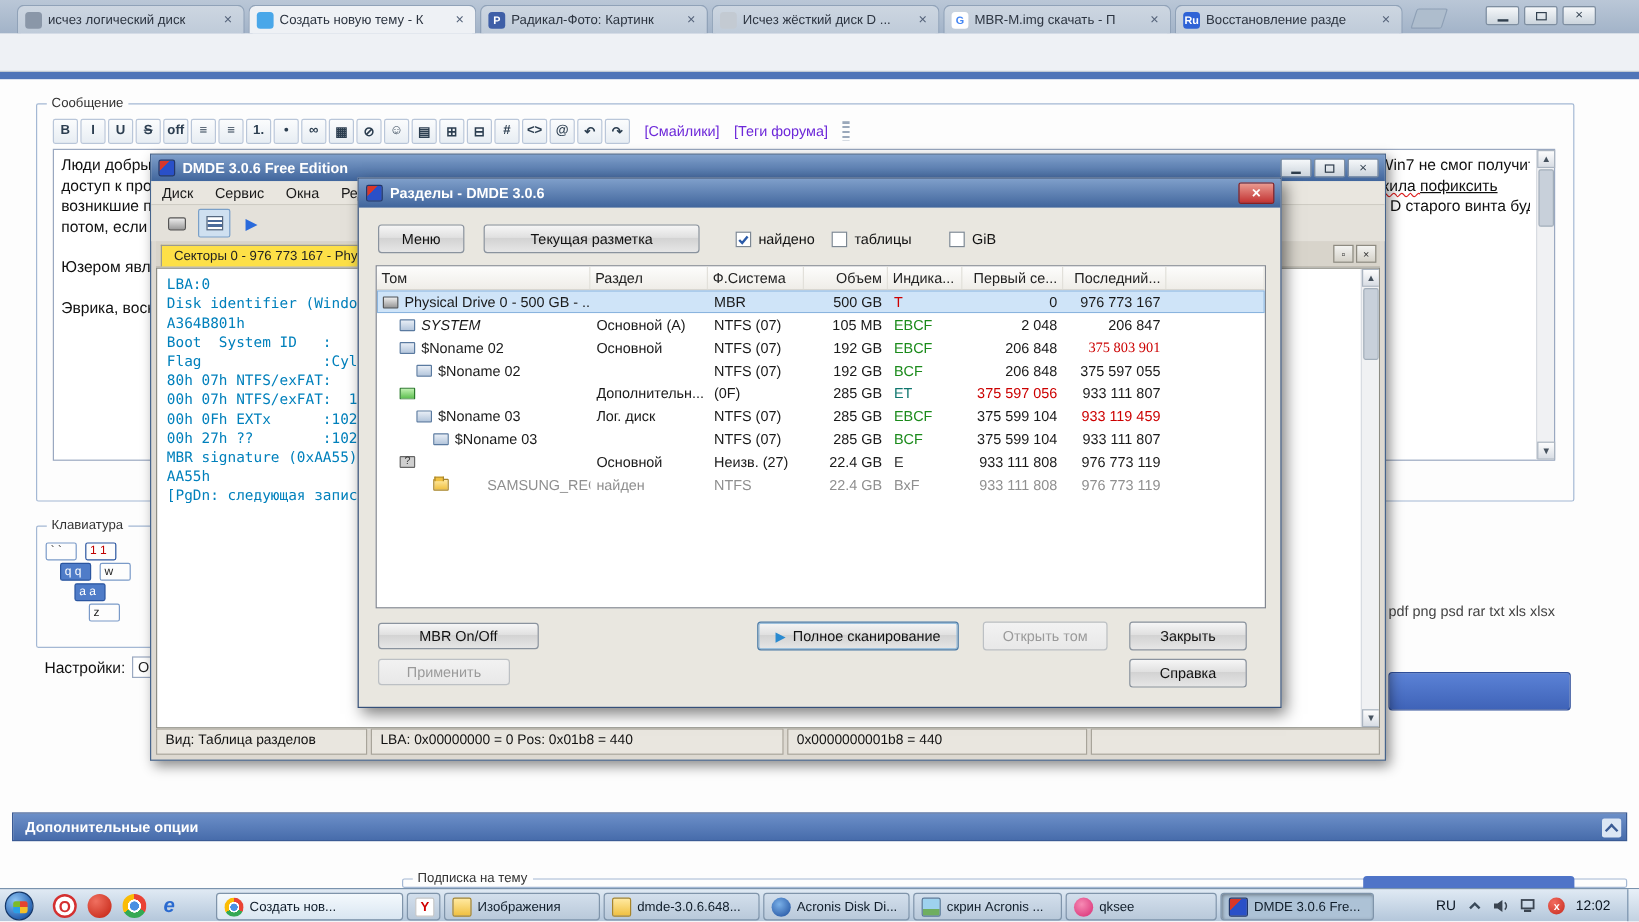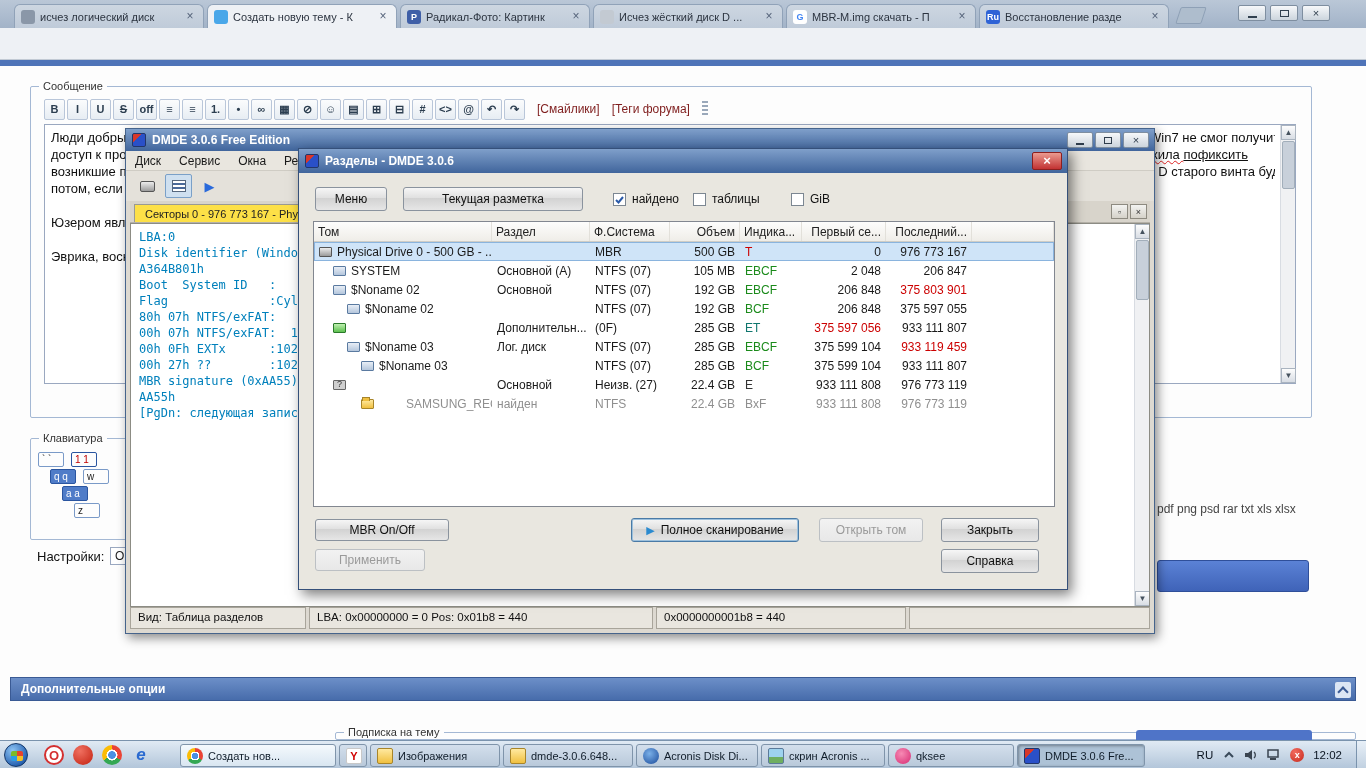--- a/index.html
+++ b/index.html
@@ -29,21 +29,21 @@
 #avatar:after{content:"";position:absolute;left:6px;top:5px;width:6px;height:6px;border-radius:50%;background:#fff}
 
 
 #page{position:absolute;left:0;top:60px;width:1366px;height:680px;background:#fdfdfd}
 #topbluestrip{position:absolute;left:0;top:0;width:1366px;height:6px;background:#4f74b8}
 fieldset.fs{position:absolute;border:1px solid #a4b8d4;border-radius:2px;background:transparent}
 fieldset.fs legend{font-size:11px;color:#333;padding:0 4px;margin-left:8px;background:#fdfdfd}
 #msgfs{left:30px;top:20px;width:1282px;height:338px}
 #editorbar{position:absolute;left:44px;top:37px;height:24px;display:flex;align-items:center;gap:2px}
 .ebtn{width:21px;height:21px;border:1px solid #b9c6d9;background:linear-gradient(#fbfcfd,#e7edf3);border-radius:2px;display:flex;align-items:center;justify-content:center;font-size:11px;font-weight:bold;color:#2c3e50}
-.elink{color:#7f1d1d;font-size:12px;margin-left:10px;white-space:nowrap}
+.elink{color:#6d28d9;font-size:12px;margin-left:10px;white-space:nowrap}
 .grip{width:6px;height:16px;margin-left:10px;background:repeating-linear-gradient(#9aa8ba 0 2px,transparent 2px 4px)}
 #msgarea{position:absolute;left:44px;top:64px;width:1252px;height:260px;background:#fff;border:1px solid #9aa8c0}
 #msg-left{position:absolute;left:6px;top:5px;width:80px;overflow:hidden}
 #msg-left div{height:17px;font-size:13px;color:#101010;white-space:nowrap}
 #msg-right{position:absolute;right:20px;top:5px;width:126px;overflow:hidden}
 #msg-right div{height:17px;font-size:13px;color:#101010;white-space:nowrap}
 #msg-right .u{text-decoration:underline}
 #msg-right .mis{text-decoration:underline wavy #d22;text-decoration-thickness:1px}
 .vscroll{position:absolute;right:0;top:0;width:15px;height:100%;background:#f0f1f3;border-left:1px solid #d8dce2}
 .sarrow{position:absolute;left:0;width:15px;height:15px;background:linear-gradient(#fdfdfd,#d8dde4);border:1px solid #aab4c0;font-size:8px;color:#46525e;text-align:center;line-height:13px}
@@ -395,21 +395,21 @@
             </div>
             <div class="pc "></div>
             <div class="pc ">MBR</div>
             <div class="pc num">500 GB</div>
             <div class="pc " style="color: rgb(204, 0, 0);">T</div>
             <div class="pc num">0</div>
             <div class="pc num">976 773 167</div>
             <div class="pc"></div>
           </div>
           <div class="prow">
-            <div class="pc vol" style="padding-left: 19px;">
+            <div class="pc vol" style="padding-left: 19px; font-style: italic;">
               <span class="ti volume"></span>
               <span>SYSTEM</span>
             </div>
             <div class="pc ">Основной (A)</div>
             <div class="pc ">NTFS (07)</div>
             <div class="pc num">105 MB</div>
             <div class="pc " style="color: rgb(26, 138, 26);">EBCF</div>
             <div class="pc num">2 048</div>
             <div class="pc num">206 847</div>
             <div class="pc"></div>
@@ -417,21 +417,21 @@
           <div class="prow">
             <div class="pc vol" style="padding-left: 19px;">
               <span class="ti volume"></span>
               <span>$Noname 02</span>
             </div>
             <div class="pc ">Основной</div>
             <div class="pc ">NTFS (07)</div>
             <div class="pc num">192 GB</div>
             <div class="pc " style="color: rgb(26, 138, 26);">EBCF</div>
             <div class="pc num">206 848</div>
-            <div class="pc num" style="color: rgb(204, 0, 0);">375 803 901</div>
+            <div class="pc num" style="color: rgb(204, 0, 0); font-family: Liberation Serif, serif;">375 803 901</div>
             <div class="pc"></div>
           </div>
           <div class="prow">
             <div class="pc vol" style="padding-left: 33px;">
               <span class="ti volume"></span>
               <span>$Noname 02</span>
             </div>
             <div class="pc "></div>
             <div class="pc ">NTFS (07)</div>
             <div class="pc num">192 GB</div>

